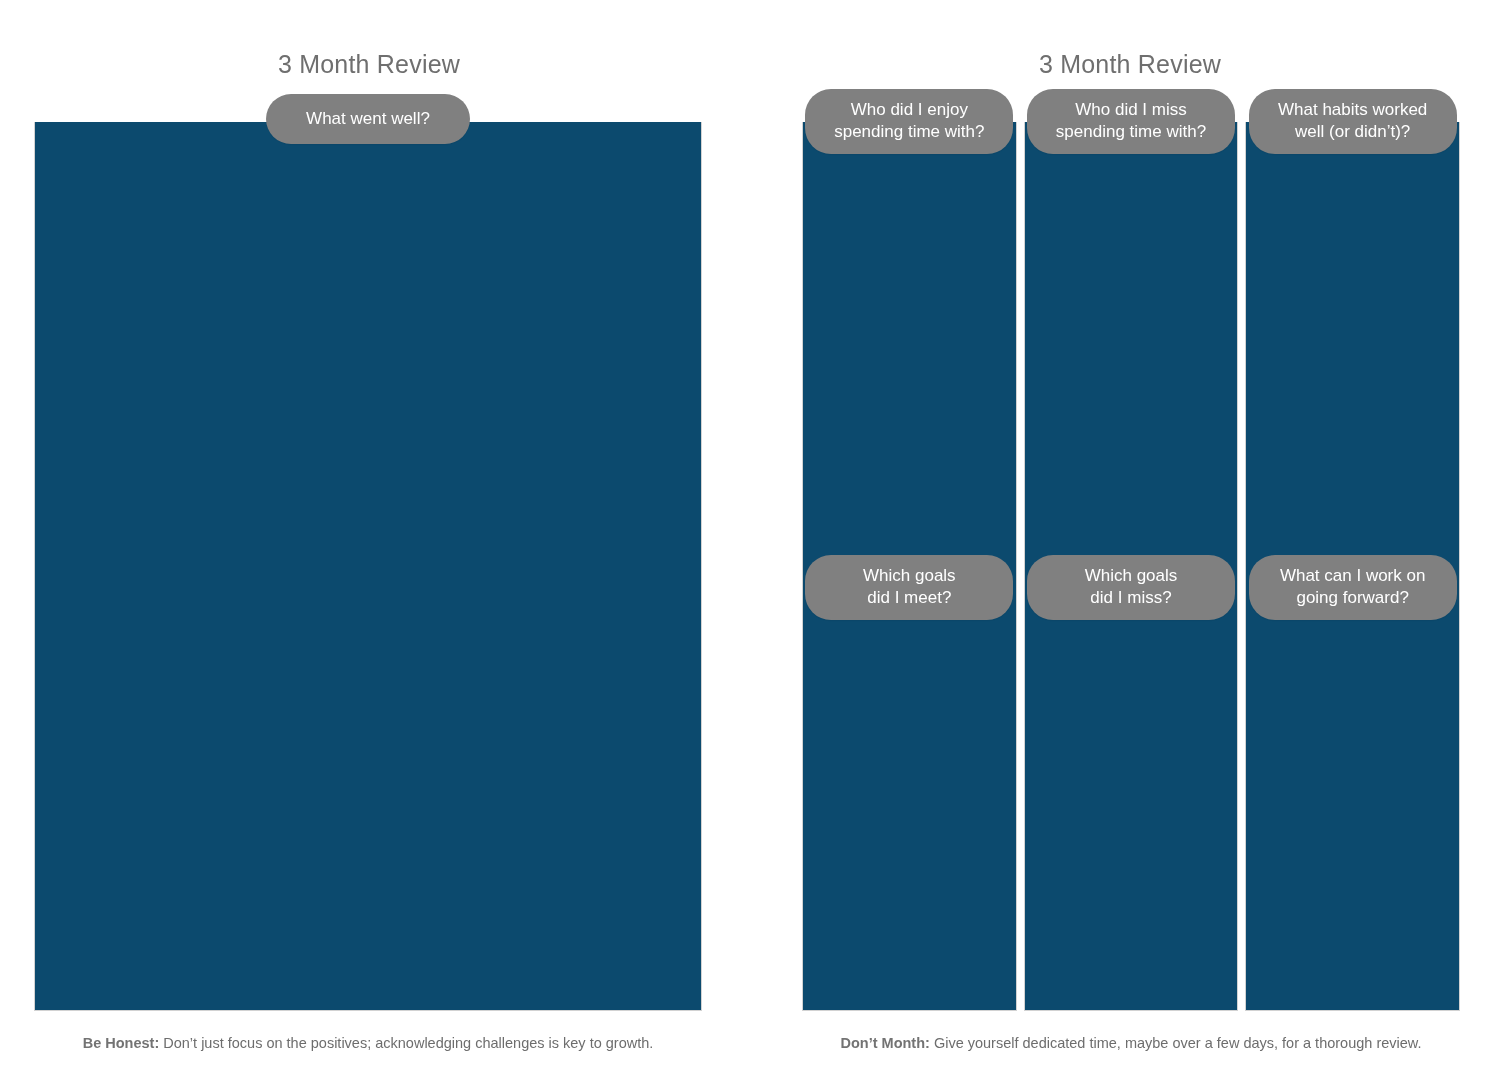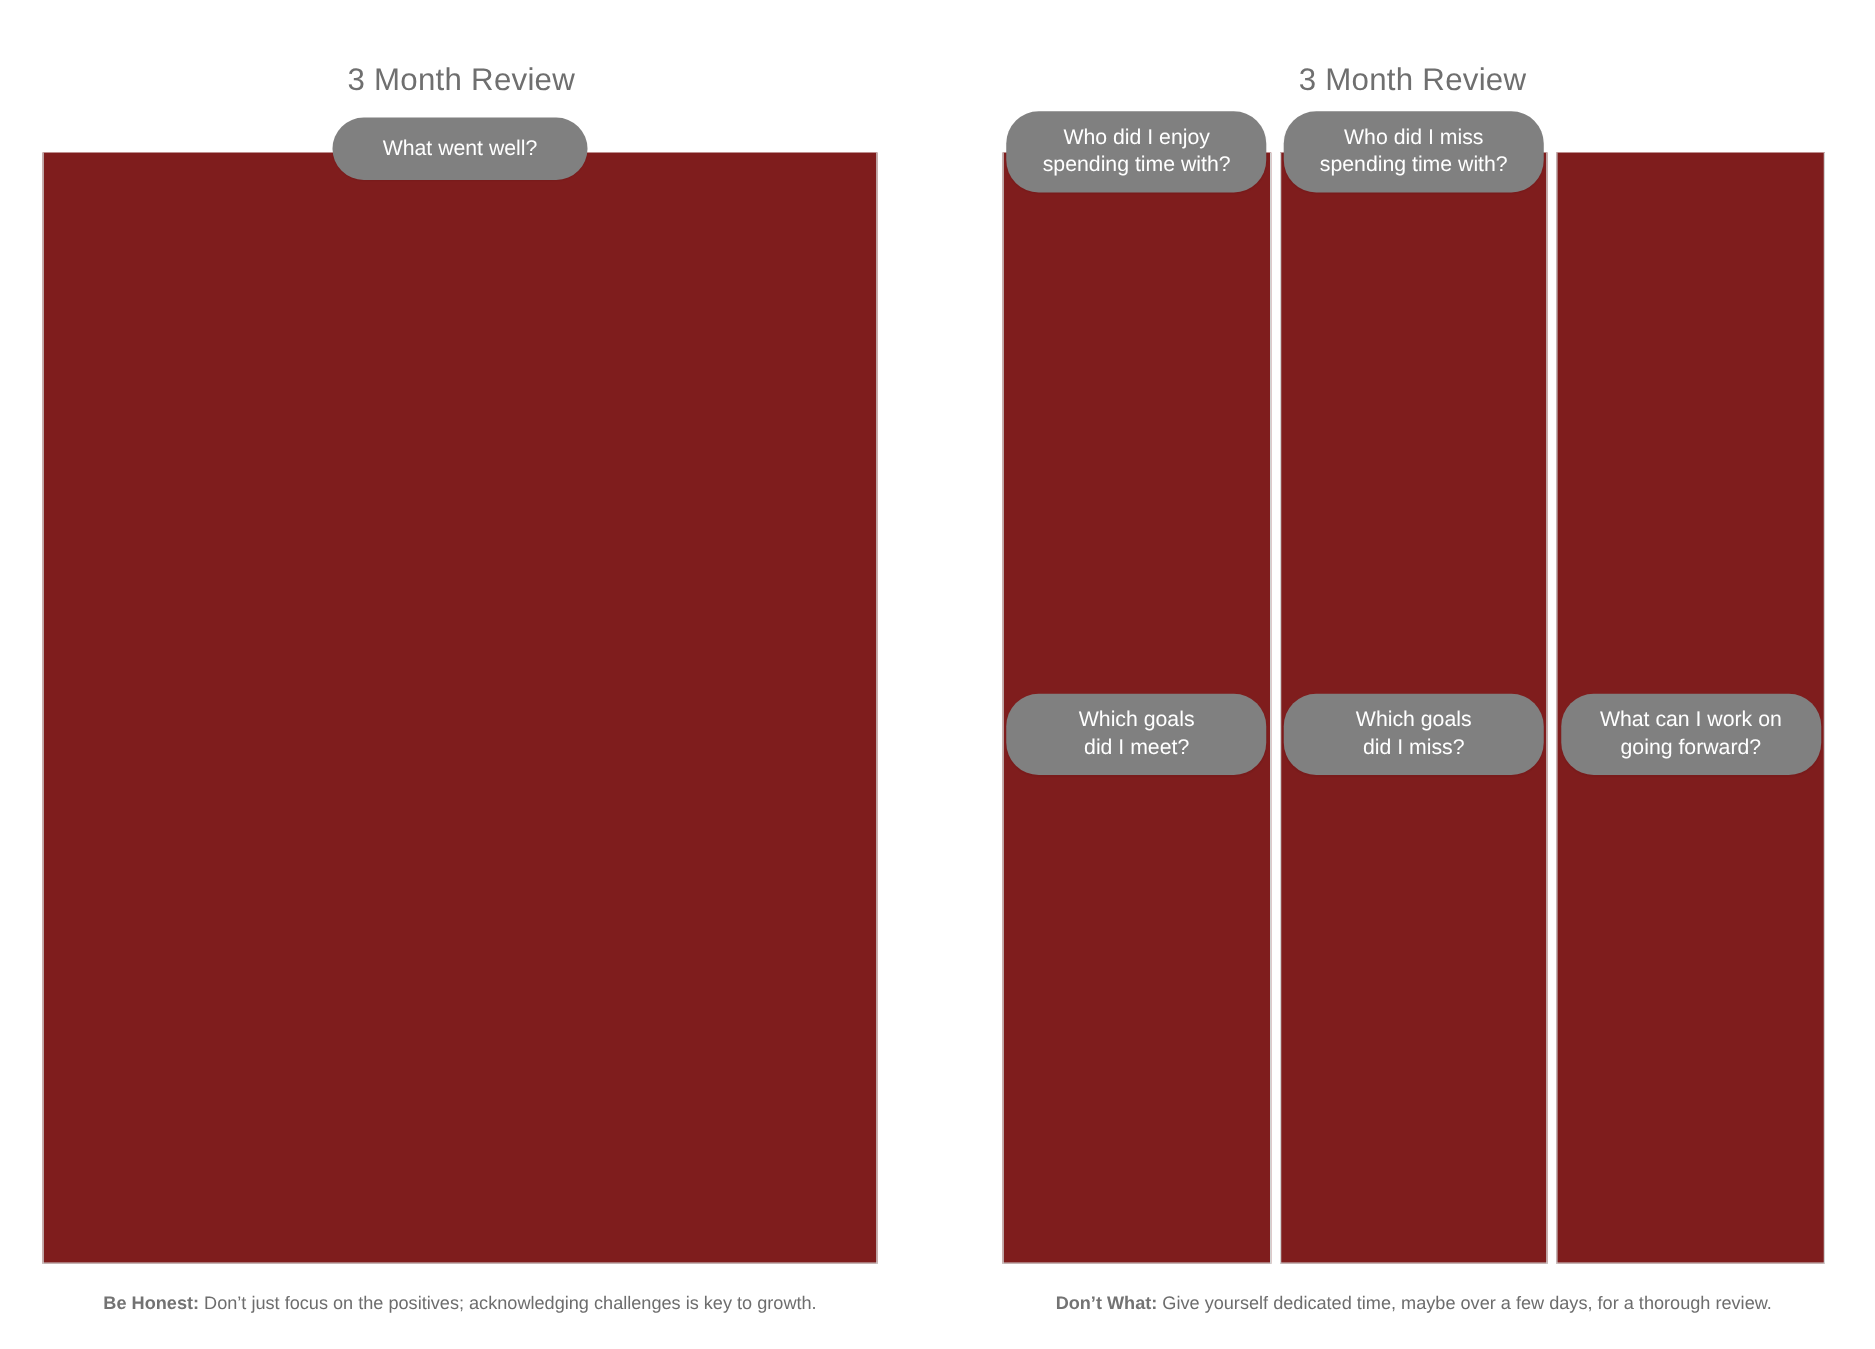--- a/index.html
+++ b/index.html
@@ -67,21 +67,21 @@
     flex-direction: row;
     gap: 7px;
   }
   .column {
     flex: 1 1 0;
     position: relative;
     border-left: 1px solid #d2d2d2;
     border-right: 1px solid #d2d2d2;
     border-bottom: 1px solid #d2d2d2;
     box-sizing: border-box;
-    background: #7f1d1d;
+    background: #0c4a6e;
   }
   
   .write-area {
     position: absolute;
     inset: 0;
   }
 
   
   .pill {
     position: absolute;
@@ -183,26 +183,28 @@
         <div class="column">
           <div class="write-area"></div>
           <div class="pill two-line pill-row1">Who did I miss
 spending time with?</div>
           <div class="pill two-line pill-row2">Which goals
 did I miss?</div>
         </div>
 
         <div class="column">
           <div class="write-area"></div>
+          <div class="pill two-line pill-row1">What habits worked
+well (or didn’t)?</div>
           <div class="pill two-line pill-row2">What can I work on
 going forward?</div>
         </div>
 
       </div>
 
       <div class="tip">
-        <b>Don’t What:</b><span> Give yourself  dedicated time, maybe over a few days, for a thorough review.</span>
+        <b>Don’t Month:</b><span> Give yourself  dedicated time, maybe over a few days, for a thorough review.</span>
       </div>
 
     </div>
   </div>
 
 </div>
 
 </body></html>

